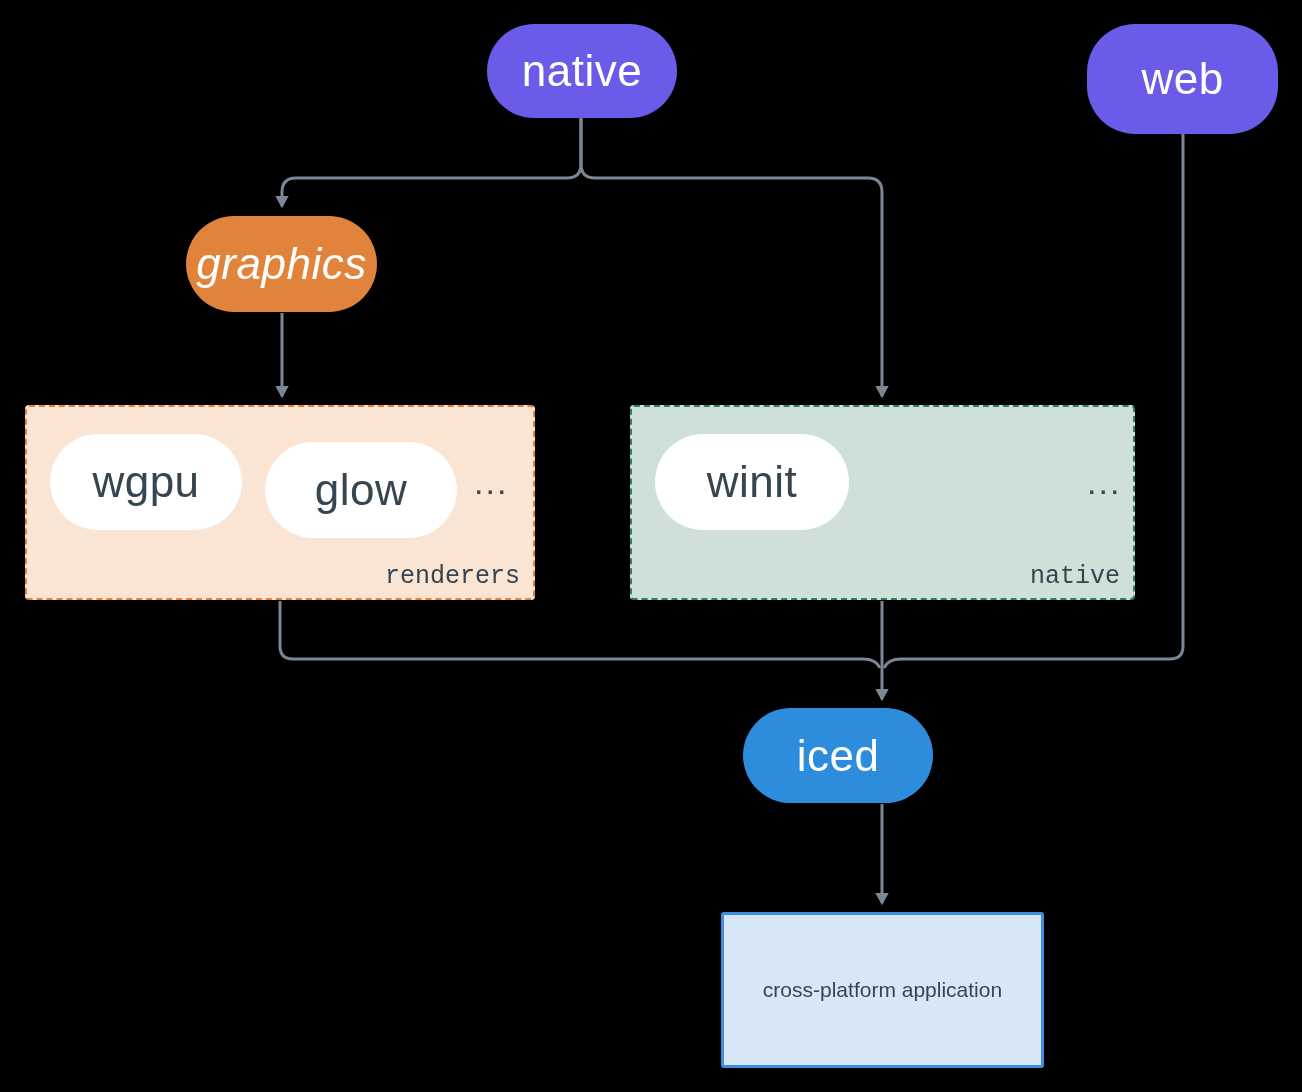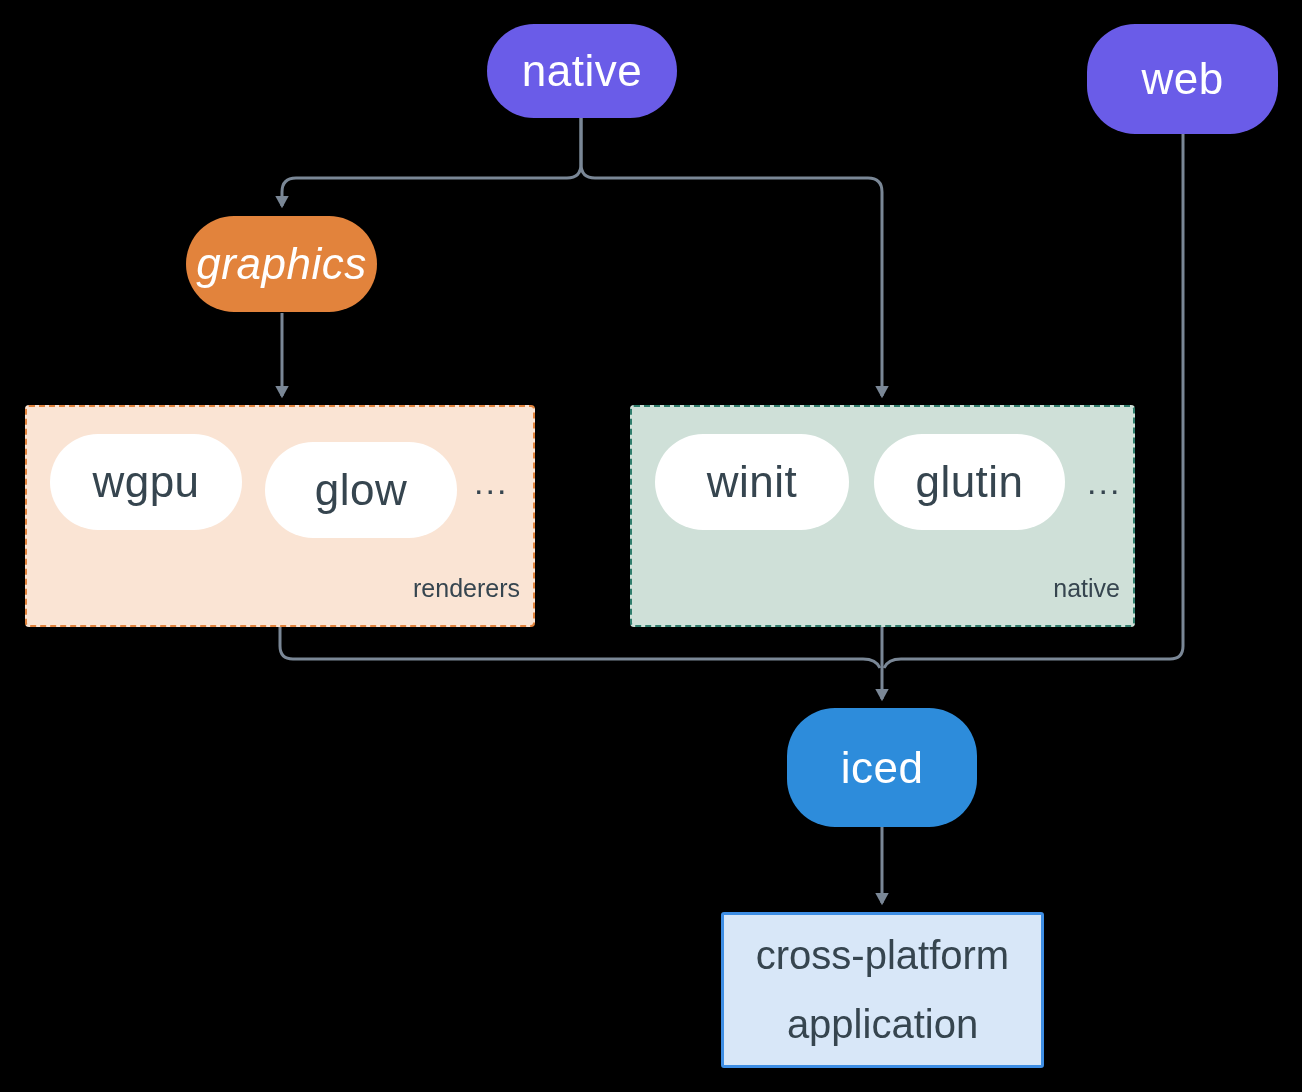--- a/index.html
+++ b/index.html
@@ -28,38 +28,38 @@
   .connectors path{stroke:var(--line);stroke-width:3;fill:none;}
   .pill{
     position:absolute;display:flex;align-items:center;justify-content:center;
     border-radius:48px;color:#fff;font-size:44px;letter-spacing:.5px;
   }
   .pill.purple{background:var(--node-purple);}
   .pill.orange{background:var(--node-orange);font-style:italic;}
   .pill.blue{background:var(--node-blue);}
   .pill.white{background:var(--pill-bg);color:var(--dark-text);}
   .groupbox{
-    position:absolute;width:510px;height:222px;border-radius:4px;padding-left:32px;
+    position:absolute;width:510px;height:195px;border-radius:4px;padding-left:32px;
   }
   .groupbox.renderers{left:25px;top:405px;background:var(--renderers-bg);border:2.5px dashed var(--renderers-border);}
   .groupbox.shells{left:630px;top:405px;width:505px;background:var(--shells-bg);border:2.5px dashed var(--shells-border);}
   .group-label{
-    position:absolute;right:13px;bottom:22px;font-size:25px;color:var(--dark-text);
+    position:absolute;right:13px;bottom:7px;font-size:25px;color:var(--dark-text);font-family:Liberation Mono, monospace;
   }
   .ellipsis{
     position:absolute;top:27px;height:96px;display:flex;align-items:center;
     font-size:34px;color:var(--dark-text);letter-spacing:2px;
   }
   .appbox{
     position:absolute;left:721px;top:912px;width:323px;height:156px;
     background:var(--app-bg);border:3px solid var(--app-border);border-radius:3px;
     display:flex;align-items:center;justify-content:center;text-align:center;
   }
   .appbox span{
-    display:block;width:300px;font-size:40px;line-height:69px;color:var(--dark-text);
+    display:block;width:300px;font-size:21px;line-height:40px;color:var(--dark-text);
   }
 </style>
 </head>
 <body>
 
 <div class="canvas">
 
   <svg class="connectors" viewBox="0 0 1302 1092" xmlns="http://www.w3.org/2000/svg">
     <defs>
       <marker id="arrow" viewBox="0 0 12 12" refX="9" refY="6" markerWidth="4.6" markerHeight="4.6" orient="auto" markerUnits="strokeWidth">
@@ -95,28 +95,25 @@
       <span>glow</span>
     </div>
     <div class="ellipsis" style="left:447px;">...</div>
     <div class="group-label">renderers</div>
   </div>
 
   <div class="groupbox shells">
     <div class="pill white" style="left:23px;top:27px;width:194px;height:96px;">
       <span>winit</span>
     </div>
-    <div class="pill white" style="left:242px;top:27px;width:191px;height:96px;">
-      <span>glutin</span>
-    </div>
     <div class="ellipsis" style="left:455px;">...</div>
     <div class="group-label">native</div>
   </div>
 
-  <div class="pill blue" style="left:787px;top:708px;width:190px;height:119px;">
+  <div class="pill blue" style="left:743px;top:708px;width:190px;height:95px;">
     <span>iced</span>
   </div>
 
   <div class="appbox">
     <span>cross-platform application</span>
   </div>
 
 </div>
 
 </body></html>

